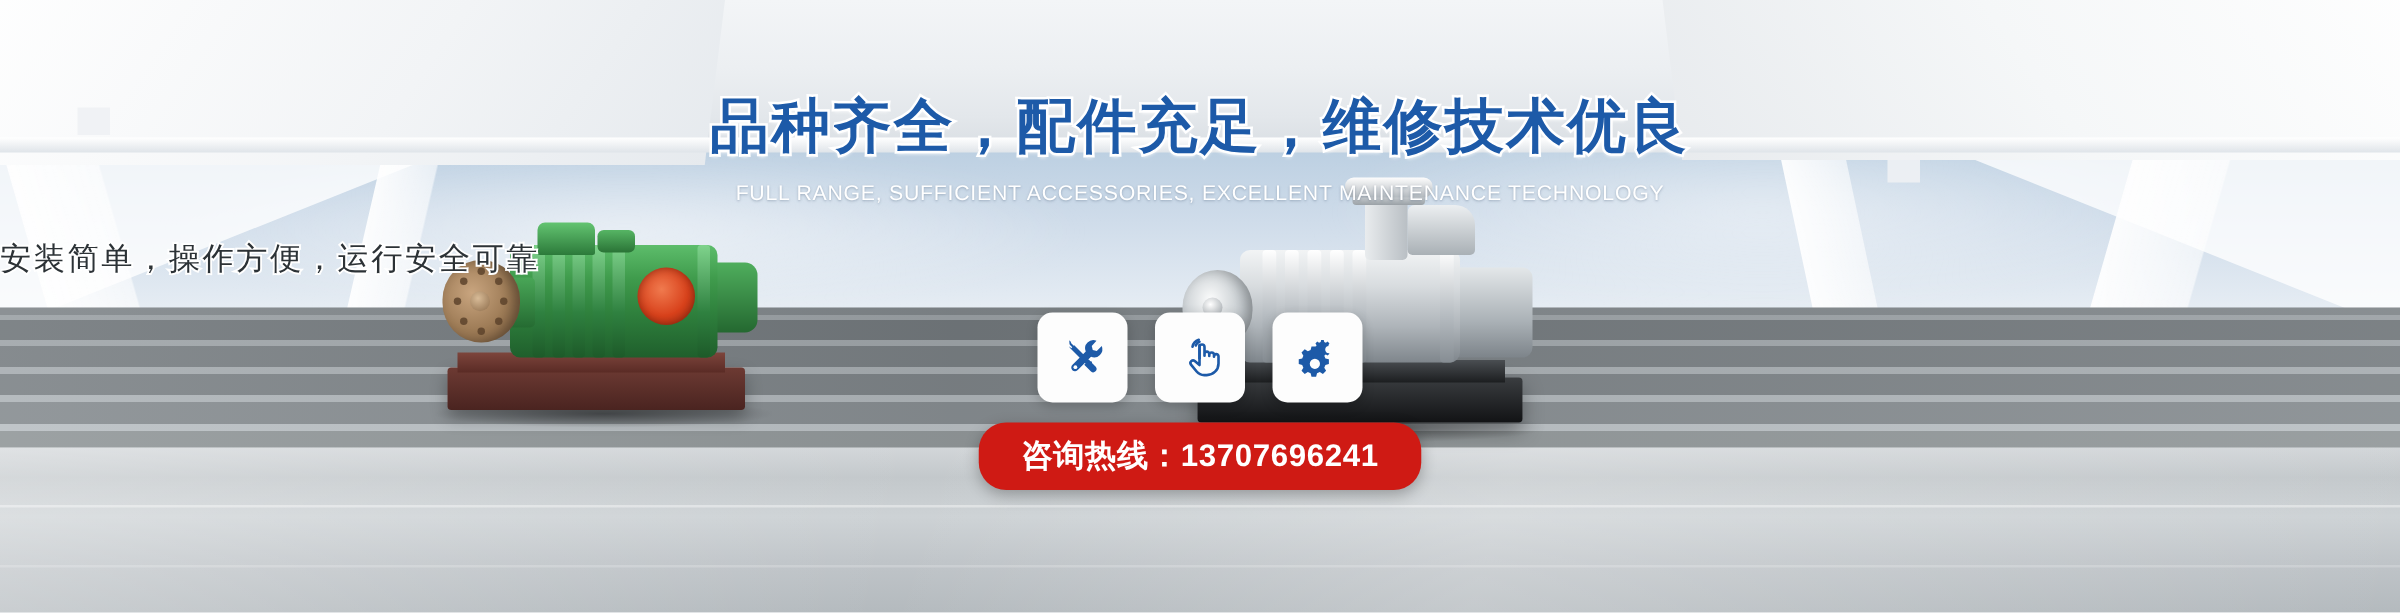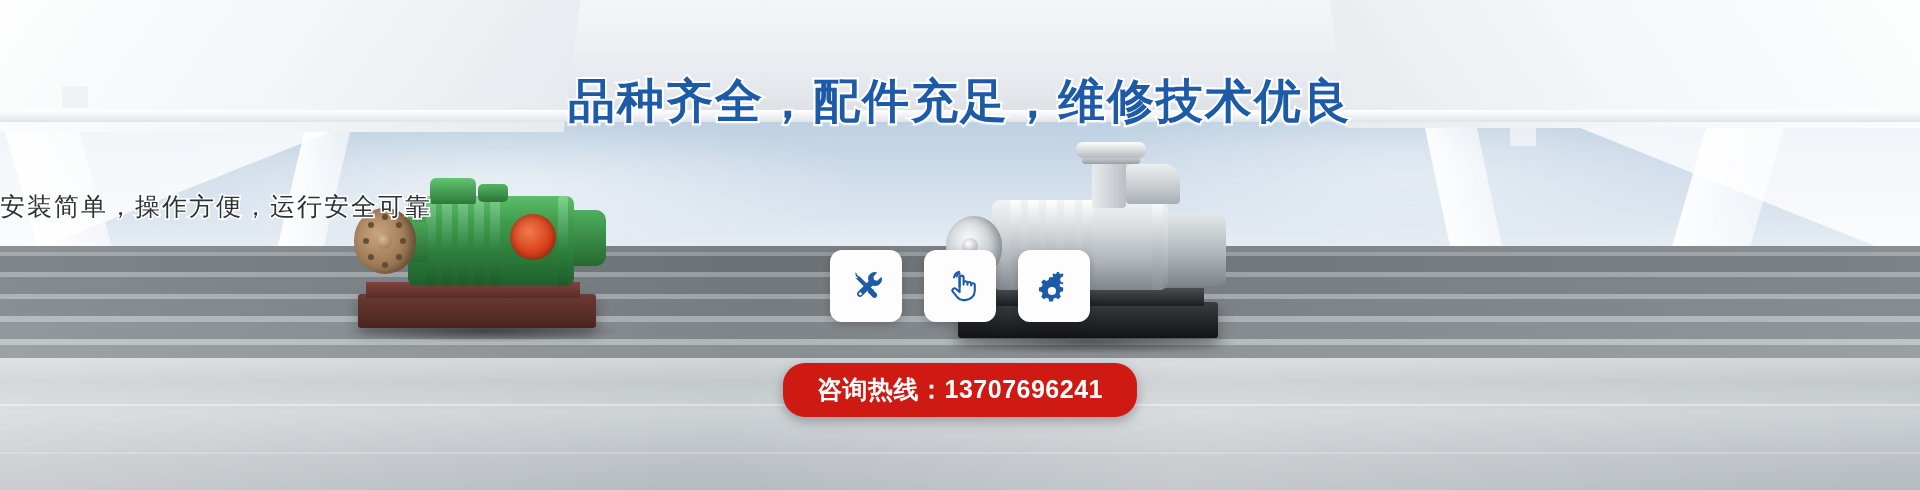--- a/index.html
+++ b/index.html
@@ -312,21 +312,20 @@
   .hotline{
     background:#cf1a14;
     border-radius:22px;
     padding:10px 34px 11px 34px;
     color:#ffffff;
     font-size:25px;
     font-weight:bold;
     letter-spacing:.5px;
     white-space:nowrap;
     box-shadow:0 4px 12px rgba(0,0,0,.28);
-    margin-top:25px;
   }
 </style>
 </head>
 <body>
 
 <div class="banner">
 
   <div class="sky"></div>
   <div class="cloud-a"></div>
   <div class="cloud-b"></div>
@@ -408,20 +407,21 @@
     <div class="pr-cap"></div>
 
     <div class="pr-suction"></div>
     <div class="pr-hub"></div>
   </div>
 
   <div class="content">
 
     <div class="headline">品种齐全，配件充足，维修技术优良</div>
 
+    <div class="subline-en">FULL RANGE, SUFFICIENT ACCESSORIES, EXCELLENT MAINTENANCE TECHNOLOGY</div>
 
     <div class="subline-cn">安装简单，操作方便，运行安全可靠</div>
 
     <div class="cards">
 
       <div class="card">
         <span>
           <svg width="36" height="36" viewBox="0 0 36 36" fill="#1d5aa8">
 
             <path d="M7.4 4.2 L10.6 7.4 L23.8 20.6 L21.0 23.4 L7.8 10.2 Z" fill="#1d5aa8"></path>

